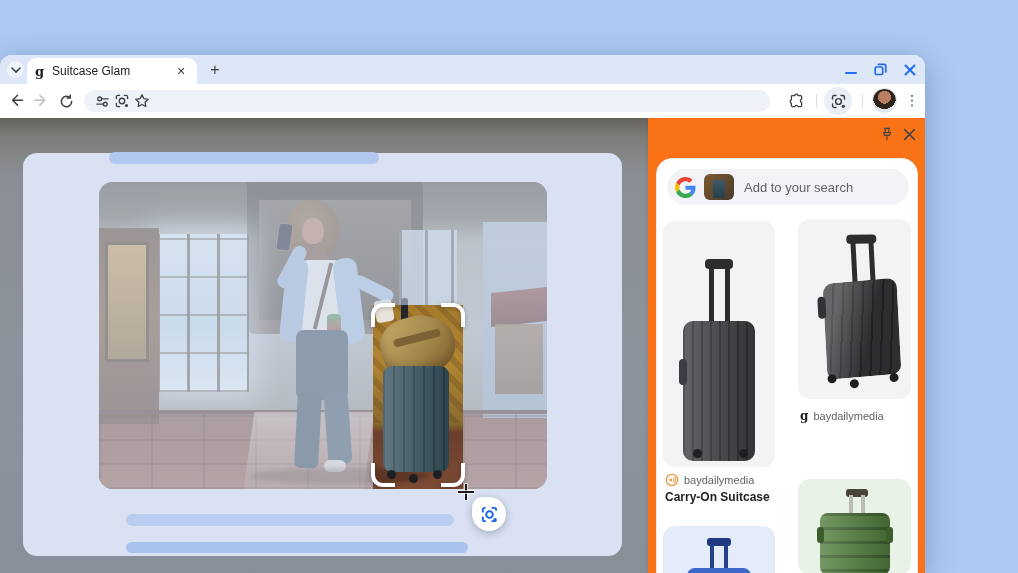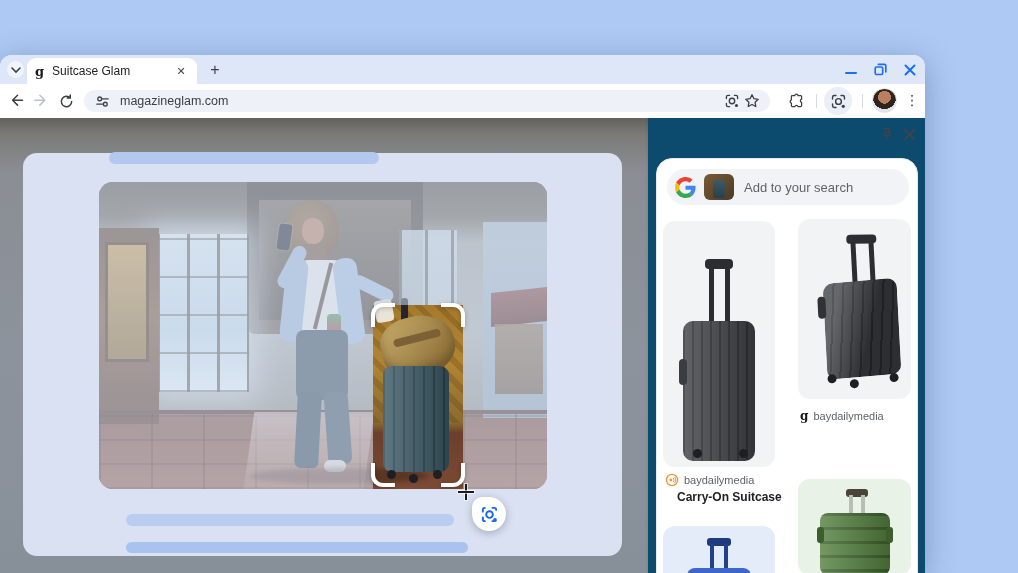--- a/index.html
+++ b/index.html
@@ -62,21 +62,21 @@
   .fab { position:absolute; left:472px; top:379px; width:34px; height:34px; background:#fff;
     border-radius:10px 17px 17px 17px; box-shadow:0 2px 8px rgba(0,0,0,.25);
     display:flex; align-items:center; justify-content:center; cursor:pointer; }
 
   .crosshair { position:absolute; left:458px; top:366px; width:16px; height:16px; }
   .crosshair:before, .crosshair:after { content:""; position:absolute; background:#1b1b1b; box-shadow:0 0 0 1px rgba(255,255,255,.6); }
   .crosshair:before { left:7px; top:0; width:2px; height:16px; }
   .crosshair:after { left:0; top:7px; width:16px; height:2px; }
 
   
-  .sidepanel { position:absolute; left:648px; top:63px; width:300px; height:455px; background:#0c4a6e;
+  .sidepanel { position:absolute; left:648px; top:63px; width:300px; height:455px; background:#f97316;
     box-shadow:-1px 0 3px rgba(0,0,0,.08); }
   .panel-ic { position:absolute; top:7px; width:18px; height:18px; display:flex; align-items:center; justify-content:center;
     color:#444; cursor:pointer; }
   .rescard { position:absolute; left:8px; top:40px; width:262px; height:416px; border:1px solid #e7e9ee;
     border-radius:16px 16px 0 0; overflow:hidden; background:#fff; }
   .searchpill { position:absolute; left:10px; top:10px; width:242px; height:36px; border-radius:18px;
     background:#f1f3f6; display:flex; align-items:center; padding:0 8px; cursor:pointer; }
   .thumb { width:30px; height:26px; border-radius:6px; margin-left:8px; overflow:hidden; position:relative;
     background:linear-gradient(135deg,#7a5a33,#4a3a28); flex:none; }
   .thumb .mini { position:absolute; left:9px; top:6px; width:12px; height:18px; border-radius:2px;
@@ -154,21 +154,20 @@
     </div>
 
     <div class="omnibox">
       <span class="omni-ic">
         <svg width="15" height="15" viewBox="0 0 16 16">
             <circle cx="5" cy="5.2" r="2" stroke="#3c4043" stroke-width="1.4" fill="none"></circle>
             <path d="M7.6 5.2H14M2 10.8h6.4" stroke="#3c4043" stroke-width="1.4" stroke-linecap="round"></path>
             <circle cx="11" cy="10.8" r="2" stroke="#3c4043" stroke-width="1.4" fill="none"></circle>
           </svg>
       </span>
-      <span class="url">magazineglam.com</span>
       <span class="omni-ic">
         <svg width="16" height="16" viewBox="0 0 20 20">
             <path d="M3 7V5a2 2 0 0 1 2-2h2M13 3h2a2 2 0 0 1 2 2v2M3 13v2a2 2 0 0 0 2 2h2" stroke="#3c4043" stroke-width="1.7" fill="none" stroke-linecap="round"></path>
             <circle cx="10" cy="10" r="3.4" stroke="#3c4043" stroke-width="1.7" fill="none"></circle>
             <circle cx="15.6" cy="15.6" r="1.9" fill="#3c4043"></circle>
           </svg>
       </span>
       <span class="omni-ic">
         <svg width="16" height="16" viewBox="0 0 16 16">
             <path d="M8 1.8l1.9 3.9 4.3.6-3.1 3 .7 4.2L8 11.5l-3.8 2 .7-4.2-3.1-3 4.3-.6z" stroke="#3c4043" stroke-width="1.3" fill="none" stroke-linejoin="round"></path>
@@ -327,21 +326,21 @@
       </div>
 
       <div class="srcrow" style="left:8px;top:314px;">
         <svg width="14" height="14" viewBox="0 0 16 16">
             <circle cx="8" cy="8" r="6.4" stroke="#e8963c" stroke-width="1.5" fill="none"></circle>
             <circle cx="6.6" cy="8" r="1.6" fill="#e8963c"></circle>
             <path d="M9.6 5.8a3 3 0 0 1 0 4.4M11 4.5a4.8 4.8 0 0 1 0 7" stroke="#e8963c" stroke-width="1.1" fill="none" stroke-linecap="round"></path>
           </svg>
         <span class="srctxt">baydailymedia</span>
       </div>
-      <div class="prodtitle" style="left:20px;top:331px;width:110px;">Carry-On Suitcase</div>
+      <div class="prodtitle" style="left:8px;top:331px;width:110px;">Carry-On Suitcase</div>
 
       <div class="tileimg" style="left:6px;top:367px;width:112px;height:60px;background:#e4ecfa;">
         <div class="case" style="left:24px;top:12px;width:64px;height:60px;">
           <div class="sc" style="left:20px;top:0;width:24px;height:8px;border-radius:3px;background:#1e3a80;"></div>
           <div class="bar" style="left:23px;top:6px;width:4px;height:26px;background:#24408a;"></div>
           <div class="bar" style="left:37px;top:6px;width:4px;height:26px;background:#24408a;"></div>
           <div class="body" style="left:0;top:30px;width:64px;height:42px;background:linear-gradient(180deg,#3f68cc,#2c4fa8);border-radius:8px;"></div>
 
         </div>
       </div>

